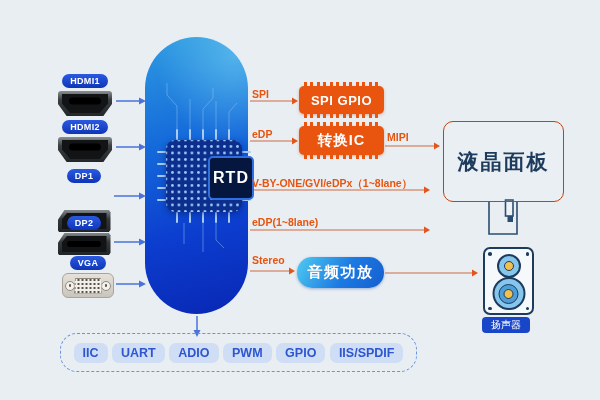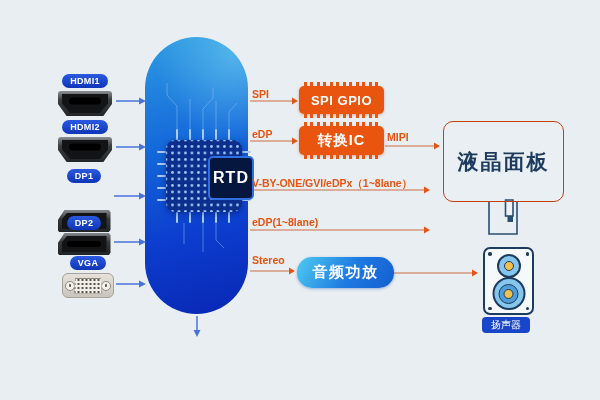--- a/index.html
+++ b/index.html
@@ -68,21 +68,21 @@
   }
   .ic-box::before,.ic-box::after{
     content:"";position:absolute;left:5px;right:5px;height:4px;
     background-image:repeating-linear-gradient(90deg,#E9550F 0 3px,rgba(0,0,0,0) 3px 6.5px);
   }
   .ic-box::before{top:-4px;} .ic-box::after{bottom:-4px;}
 
   .bus-label{z-index:4;color:#E8540F;font-weight:bold;font-size:10.5px;white-space:nowrap;}
 
   .audio-box{
-    left:297px;top:257px;width:97px;height:31px;border-radius:15px;z-index:4;
+    left:297px;top:257px;width:87px;height:31px;border-radius:15px;z-index:4;
     background:linear-gradient(120deg,#4ecbf0,#1d7ae2 55%,#155fd0);
     color:#fff;font-weight:bold;font-size:15px;letter-spacing:1.5px;
     display:flex;align-items:center;justify-content:center;box-shadow:0 1px 3px rgba(10,60,160,.35);
   }
 
   .panel-box{
     left:443px;top:121px;width:119px;height:79px;border:1px solid #c2410c;border-radius:10px;z-index:4;
     display:flex;align-items:center;justify-content:center;
     color:#1d3b5d;font-weight:bold;font-size:21px;letter-spacing:2px;background:rgba(255,255,255,.06);
   }
@@ -265,14 +265,22 @@
       <div class="tweeter-core"></div>
     </div>
     <div class="circ woofer">
       <div class="woofer-mid">
         <div class="woofer-core"></div>
       </div>
     </div>
   </div>
   <div class="abs speaker-badge">扬声器</div>
 
+  <div class="abs bus-tray">
+    <span class="bus-pill">IIC</span>
+    <span class="bus-pill">UART</span>
+    <span class="bus-pill">ADIO</span>
+    <span class="bus-pill">PWM</span>
+    <span class="bus-pill">GPIO</span>
+    <span class="bus-pill">IIS/SPDIF</span>
+  </div>
 
 </div>
 
 </body></html>

